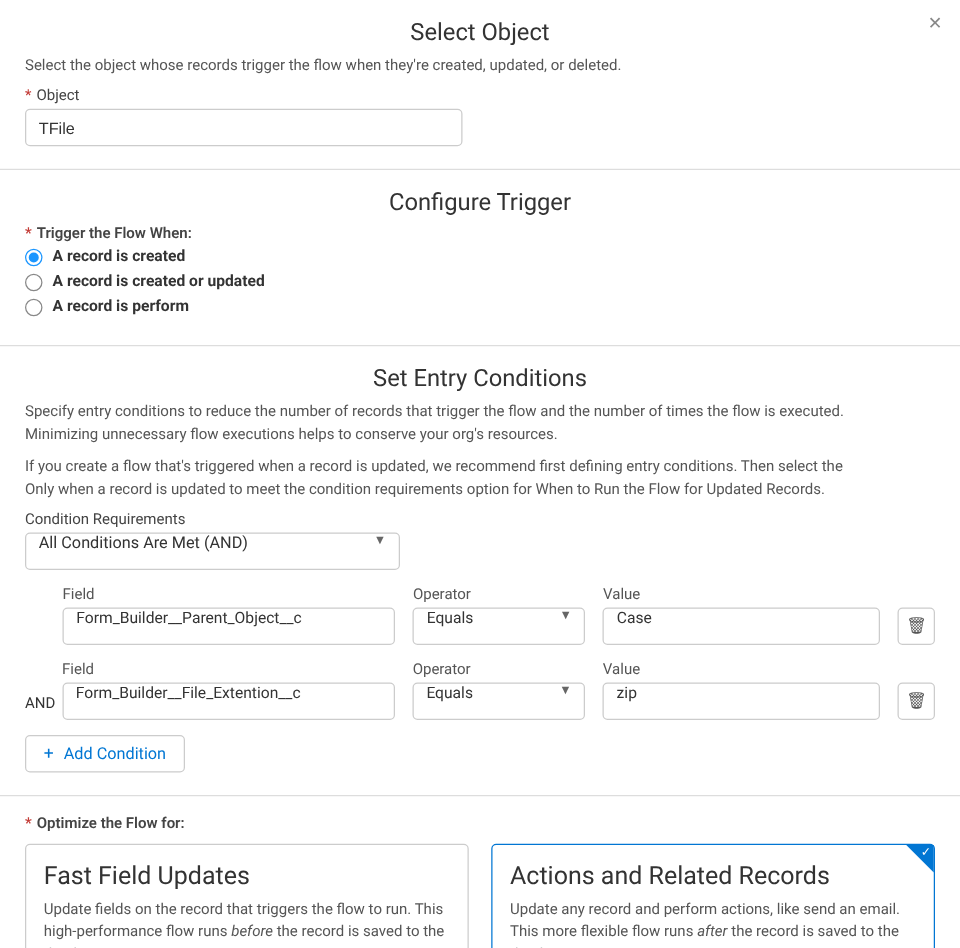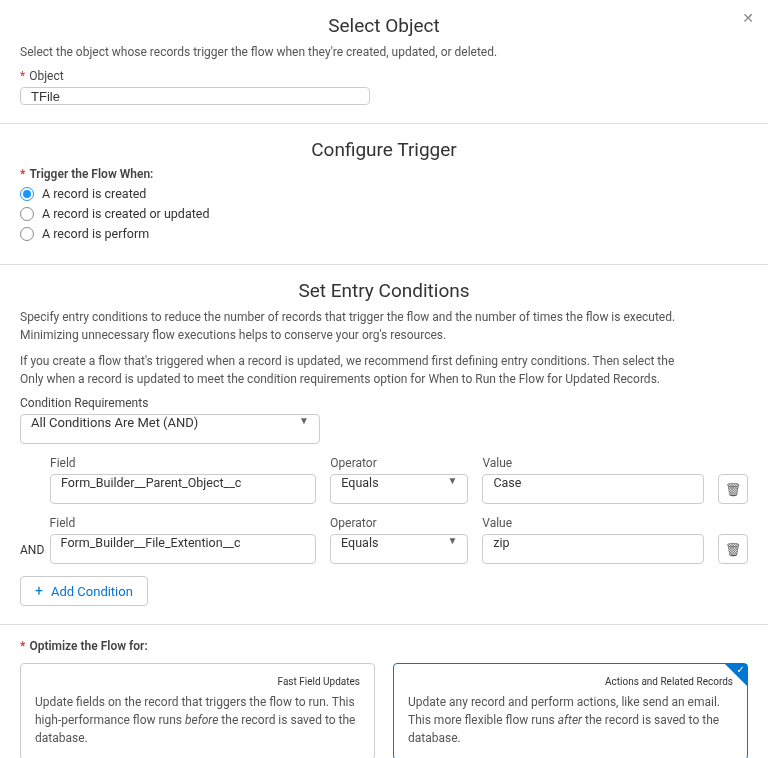--- a/index.html
+++ b/index.html
@@ -45,34 +45,35 @@
       margin-bottom: 4px;
       display: block;
     }
     .required::before {
       content: "*";
       color: #c23934;
       margin-right: 4px;
     }
     .text-input {
       width: 350px;
-      height: 18px;
+      height: 30px;
       border: 1px solid #ccc;
       border-radius: 4px;
       padding: 0 10px;
       font-size: 13px;
       color: #333;
     }
     .radio-row {
       display: flex;
       align-items: center;
       gap: 8px;
       margin: 5px 0;
       font-size: 12.5px;
       color: #333;
+      font-weight: bold;
     }
     .radio-circle {
       width: 14px;
       height: 14px;
       border: 1px solid #888;
       border-radius: 50%;
       display: inline-flex;
       align-items: center;
       justify-content: center;
     }
@@ -165,21 +166,21 @@
     .card {
       flex: 1;
       border: 1px solid #ccc;
       border-radius: 4px;
       padding: 12px 14px;
       position: relative;
       background: #fff;
       cursor: pointer;
     }
     .card.selected { border-color: #0176d3; border-width: 1px; }
-    .card-title { font-size: 10px; font-weight: 400; margin-bottom: 6px; text-align: right; }
+    .card-title { font-size: 20px; font-weight: 400; margin-bottom: 6px; }
     .card-desc { font-size: 12px; color: #555; line-height: 1.5; }
     .card-check {
       position: absolute;
       top: 0;
       right: 0;
       width: 0;
       height: 0;
       border-style: solid;
       border-width: 0 22px 22px 0;
       border-color: transparent #0176d3 transparent transparent;

